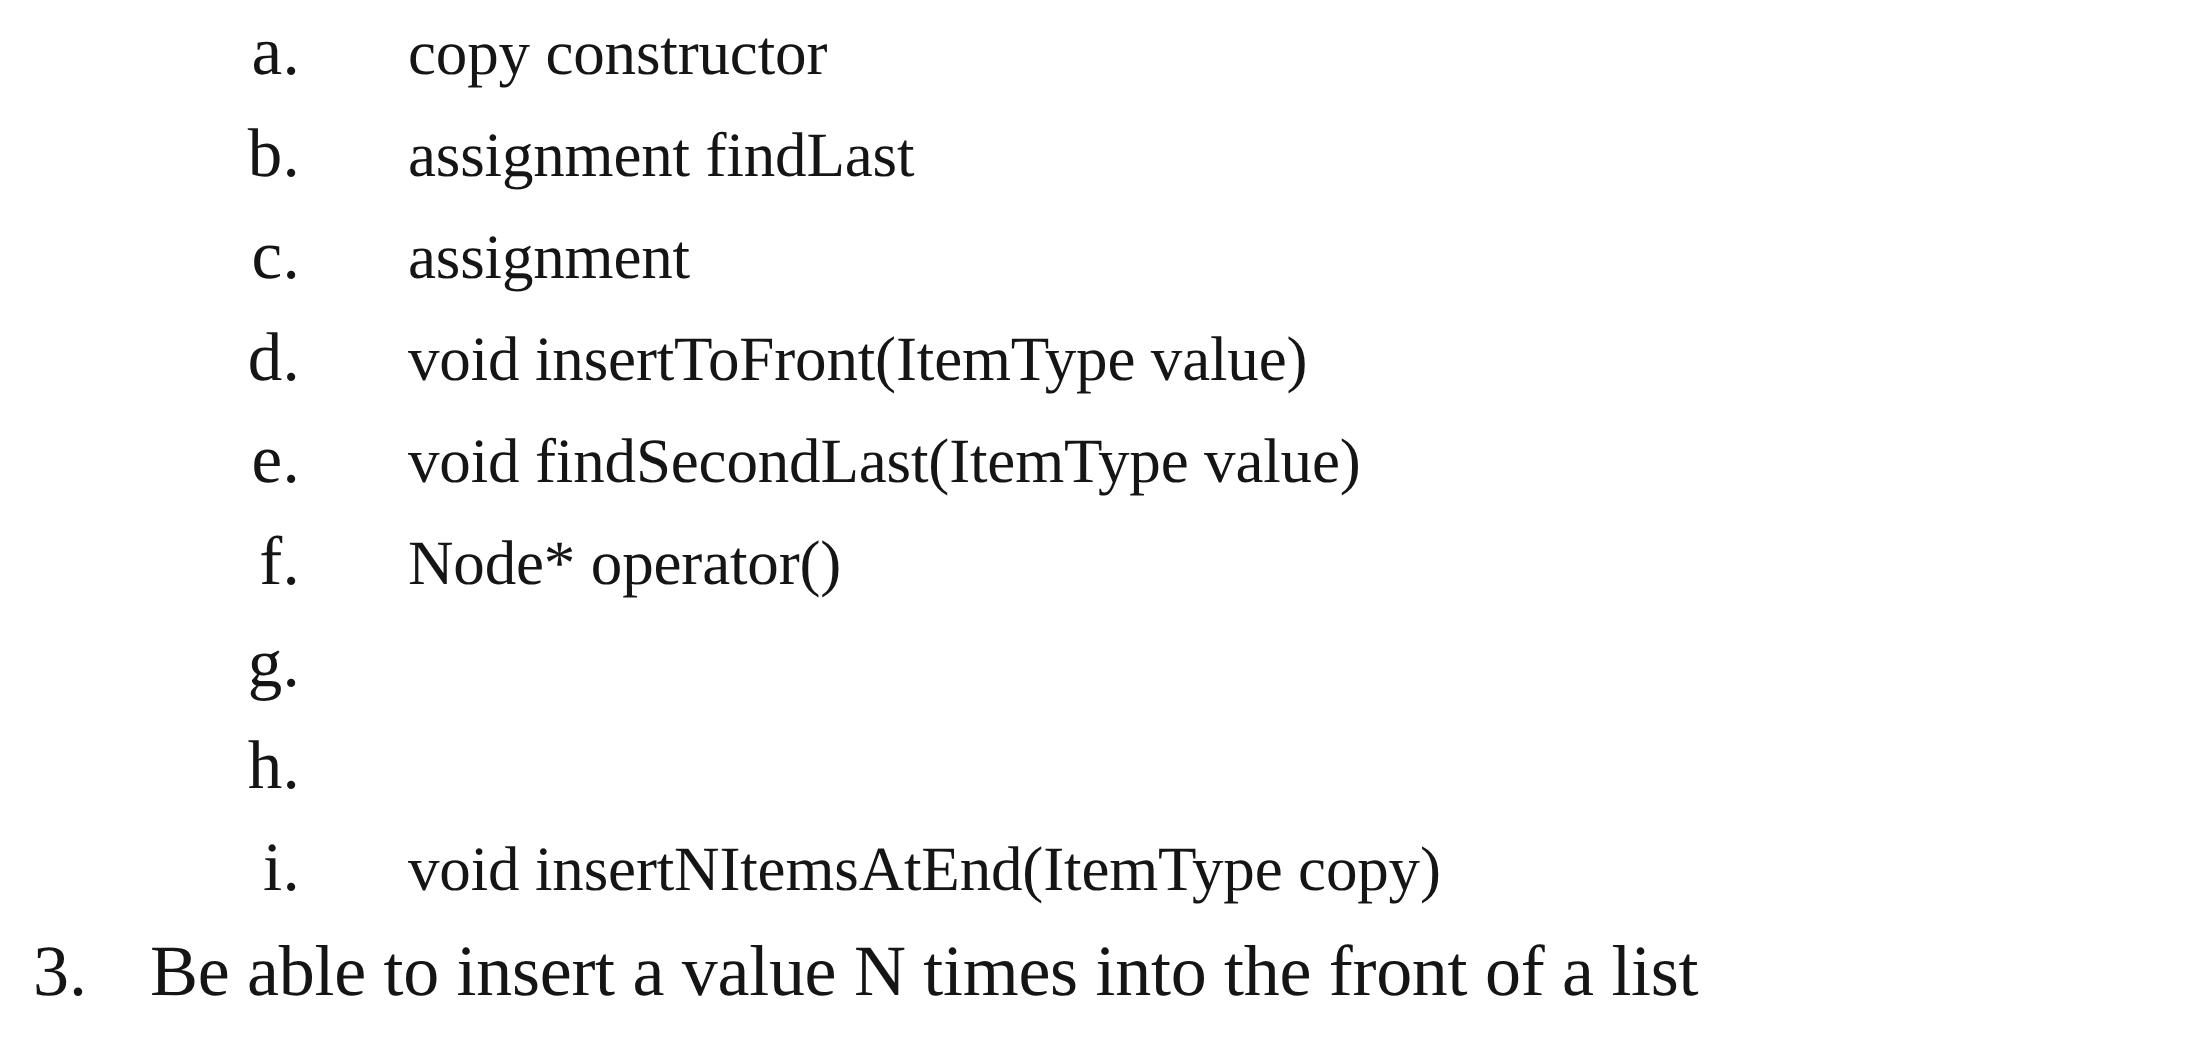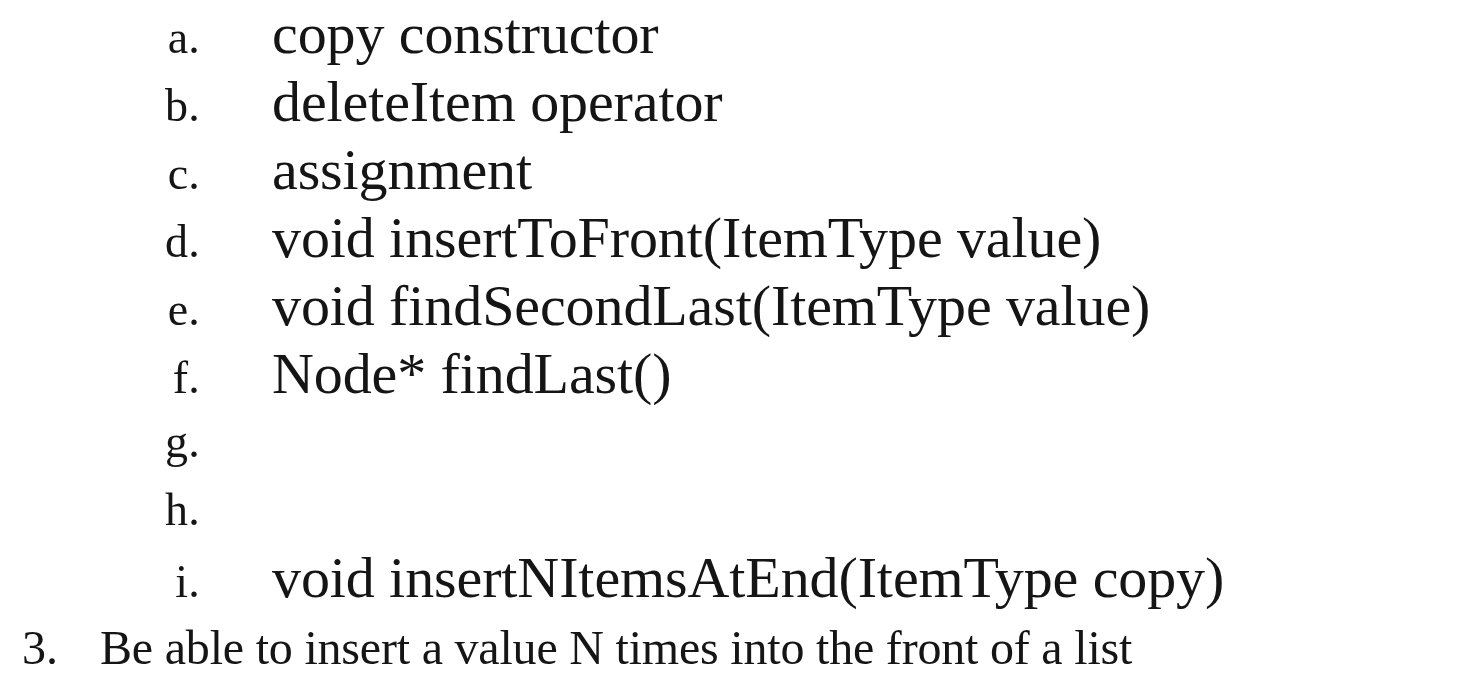--- a/index.html
+++ b/index.html
@@ -44,21 +44,21 @@
   .line.lvl-letter .marker {
     width: 200px;
     padding-right: 0;
     text-align: right;
     flex: 0 0 auto;
     font-size: 46px;
     letter-spacing: 0.2px;
   }
   .line.lvl-letter .body {
     padding-left: 72px;
-    font-size: 58px;
+    font-size: 42px;
     flex: 0 0 auto;
     letter-spacing: -0.1px;
   }
 
   
   .line.lvl-number {
     height: 72px;
     line-height: 72px;
   }
   .line.lvl-number .marker {
@@ -84,37 +84,37 @@
 <body style="background: rgb(255, 255, 255); color: rgb(21, 21, 21);">
 
 <div class="page">
   <div class="outline" id="outline-root">
       <div class="line lvl-letter">
         <span class="marker">a.</span>
         <span class="body">copy constructor</span>
       </div>
       <div class="line lvl-letter">
         <span class="marker">b.</span>
-        <span class="body">deleteItem operator</span>
+        <span class="body">assignment findLast</span>
       </div>
       <div class="line lvl-letter">
         <span class="marker">c.</span>
         <span class="body">assignment</span>
       </div>
       <div class="line lvl-letter">
         <span class="marker">d.</span>
         <span class="body">void insertToFront(ItemType value)</span>
       </div>
       <div class="line lvl-letter">
         <span class="marker">e.</span>
         <span class="body">void findSecondLast(ItemType value)</span>
       </div>
       <div class="line lvl-letter">
         <span class="marker">f.</span>
-        <span class="body">Node* findLast()</span>
+        <span class="body">Node* operator()</span>
       </div>
       <div class="line lvl-letter">
         <span class="marker">g.</span>
       </div>
       <div class="line lvl-letter">
         <span class="marker">h.</span>
       </div>
       <div class="line lvl-letter">
         <span class="marker">i.</span>
         <span class="body">void insertNItemsAtEnd(ItemType copy)</span>

